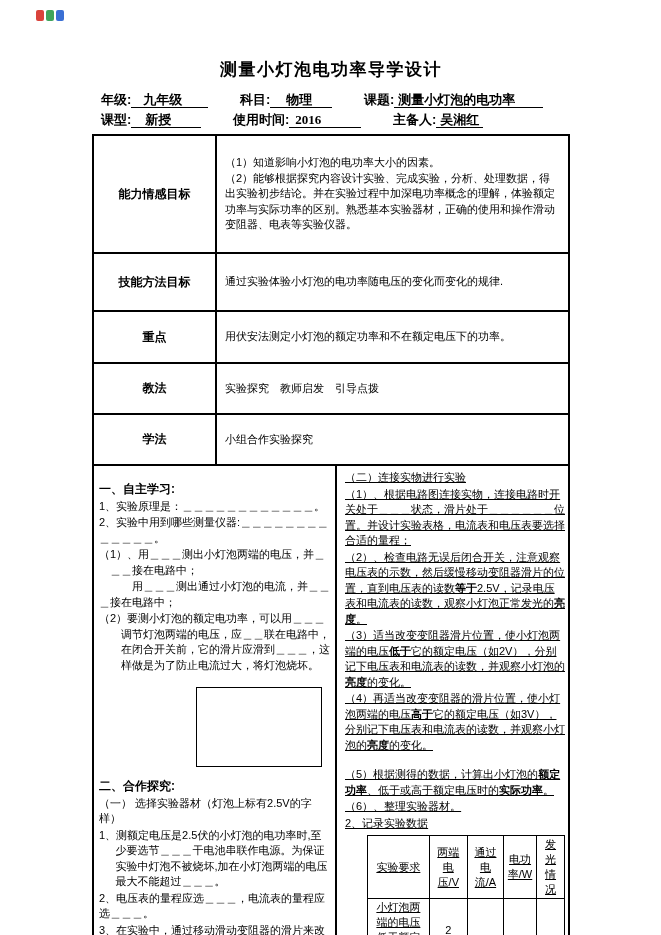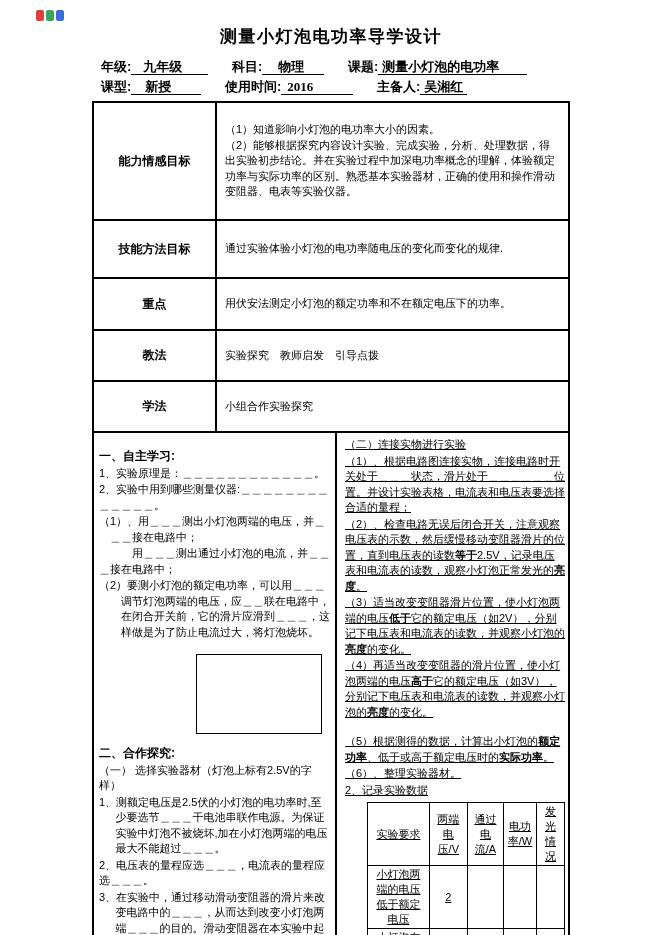--- a/index.html
+++ b/index.html
@@ -1,25 +1,25 @@
 <!DOCTYPE html>
 <html><head>
 <meta charset="utf-8">
 <style>
   html,body{margin:0;padding:0;background:#ffffff;}
   .page{position:relative;width:661px;height:935px;background:#fff;color:#000;
         font-family:"Liberation Sans",sans-serif;overflow:hidden;}
   .corner-logo{position:absolute;left:36px;top:10px;display:flex;gap:2px;align-items:flex-end;}
   .corner-logo span{display:block;width:8px;height:11px;border-radius:2px;}
   .content{position:absolute;left:92px;top:0;width:478px;}
-  .title{margin:0;padding-top:25px;height:24px;text-align:center;
+  .title{margin:0;padding-top:58px;height:24px;text-align:center;
          font-size:17px;font-weight:bold;letter-spacing:1.5px;line-height:24px;}
   .meta{margin-top:8px;}
   .meta-line{font-size:13px;font-weight:bold;line-height:20px;white-space:nowrap;}
-  .ml{margin-left:20px;}
+  .ml{margin-left:28px;}
   .ml:first-child{margin-left:9px;}
   .mv{border-bottom:1px solid #000;font-weight:bold;}
   .u-grade{padding:0 26px 0 12px;}
   .u-subject{padding:0 20px 0 16px;}
   .u-topic{padding:0 28px 0 4px;}
   .u-type{padding:0 30px 0 14px;}
   .u-time{padding:0 40px 0 6px;margin-top:48px;}
   .u-author{padding:0 4px;}
   .serif{font-family:"Liberation Serif",serif;}
 

